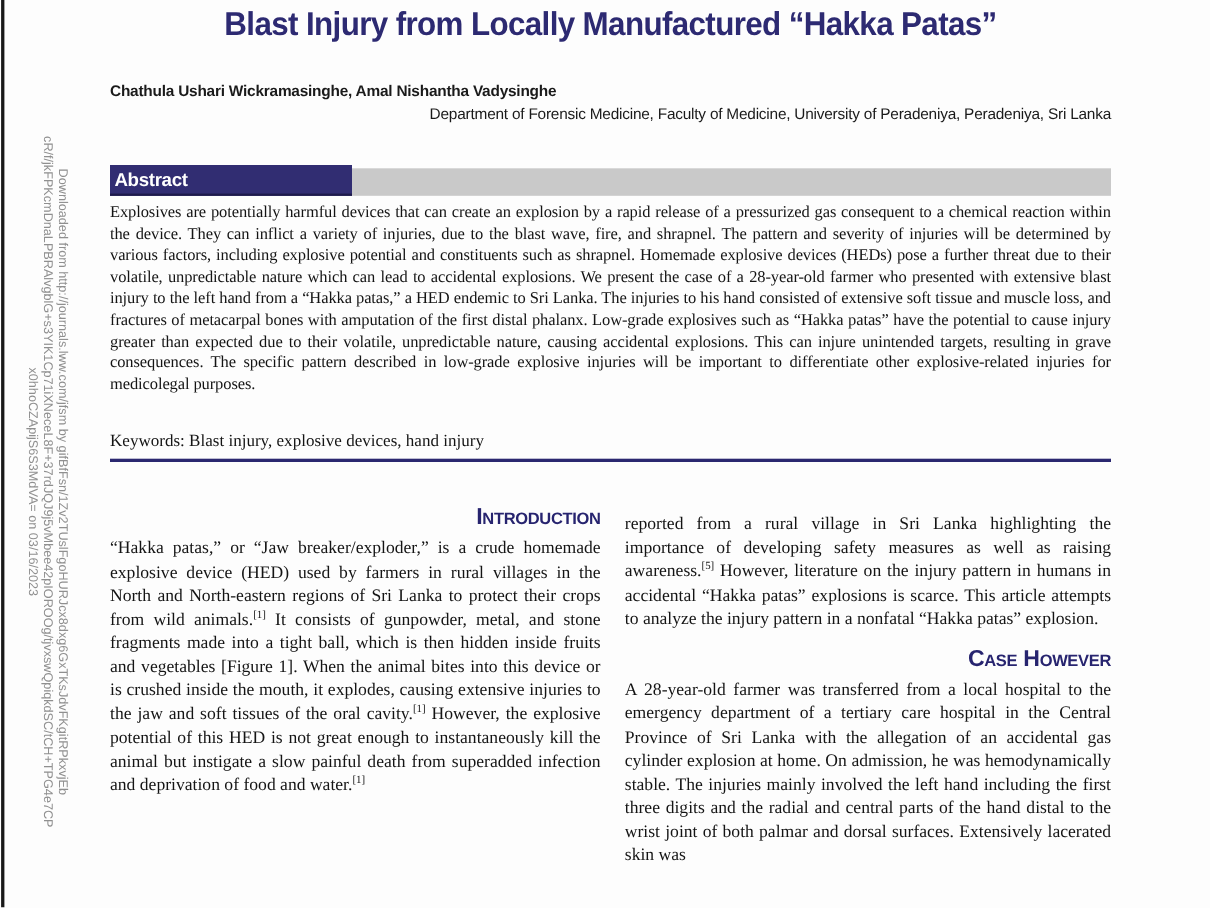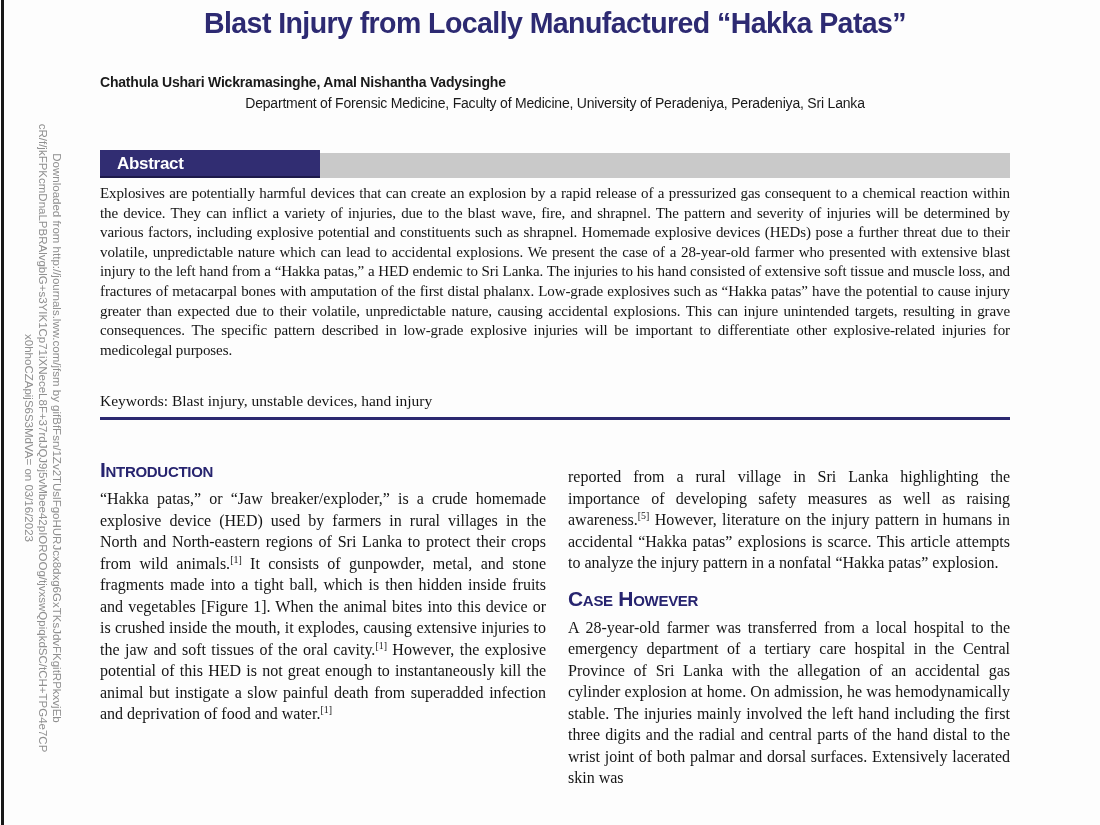--- a/index.html
+++ b/index.html
@@ -24,32 +24,32 @@
     transform:scaleX(0.95);
   }
   .authors {
     position:absolute; left:100px; right:90px; top:74px;
     font-family:"Liberation Sans", sans-serif; font-weight:bold; font-size:14px;
     letter-spacing:-0.2px; color:#1a1a1a; text-align:left;
   }
   .affiliation {
     position:absolute; left:100px; right:90px; top:95px;
     font-family:"Liberation Sans", sans-serif; font-size:14px;
-    letter-spacing:-0.2px; color:#1a1a1a; text-align:center;
+    letter-spacing:-0.2px; color:#1a1a1a; text-align:right;
   }
   .abstract-gray-bar {
     position:absolute; left:318px; right:90px; top:153px; height:25px;
     background:#c9c9c9;
   }
   .abstract-heading-box {
     position:absolute; left:100px; top:150px; width:220px; height:28px;
     background:#312d72; border-bottom:2px solid #1d1a4a;
   }
   .abstract-heading-box .label {
-    display:block; padding-left:17px; line-height:27px;
+    display:block; padding-left:4px; line-height:27px;
     font-family:"Liberation Sans", sans-serif; font-weight:bold; font-size:17px;
     letter-spacing:-0.3px; color:#ffffff;
   }
   .abstract-body {
     position:absolute; left:100px; right:90px; top:184px;
     font-size:15px; line-height:19.6px; text-align:justify; letter-spacing:-0.1px;
   }
   .keywords-line {
     position:absolute; left:100px; right:90px; top:392px; font-size:15.5px;
   }
@@ -59,21 +59,21 @@
   }
   .col {
     position:absolute; top:458px; height:400px; overflow:hidden;
     font-size:16px; line-height:21.5px; text-align:justify;
   }
   .col-left  { left:100px;  width:446px; }
   .col-right { left:568px; width:442px; }
   .section-heading {
     font-family:"Liberation Sans", sans-serif; font-weight:bold; font-size:21px;
     font-variant:small-caps; letter-spacing:-0.3px; color:#27246f;
-    line-height:24px; margin-bottom:6px; text-align:left;
+    line-height:24px; margin-bottom:6px; text-align:right;
   }
   .col p { margin-bottom:11px; }
   .col-right .cont-para { padding-top:8px; }
   .col-right .section-heading { margin-top:13px; }
   sup.ref { font-size:0.62em; line-height:0; vertical-align:super; }
 </style>
 </head>
 <body>
 
 <div class="left-edge-rule"></div>
@@ -90,21 +90,21 @@
 
 <div class="abstract-gray-bar"></div>
 <div class="abstract-heading-box">
   <span class="label">Abstract</span>
 </div>
 
 <div class="abstract-body richtext">Explosives are potentially harmful devices that can create an explosion by a rapid release of a pressurized gas consequent to a chemical reaction within the device. They can inflict a variety of injuries, due to the blast wave, fire, and shrapnel. The pattern and severity of injuries will be determined by various factors, including explosive potential and constituents such as shrapnel. Homemade explosive devices (HEDs) pose a further threat due to their volatile, unpredictable nature which can lead to accidental explosions. We present the case of a 28-year-old farmer who presented with extensive blast injury to the left hand from a “Hakka patas,” a HED endemic to Sri Lanka. The injuries to his hand consisted of extensive soft tissue and muscle loss, and fractures of metacarpal bones with amputation of the first distal phalanx. Low-grade explosives such as “Hakka patas” have the potential to cause injury greater than expected due to their volatile, unpredictable nature, causing accidental explosions. This can injure unintended targets, resulting in grave consequences. The specific pattern described in low-grade explosive injuries will be important to differentiate other explosive-related injuries for medicolegal purposes.</div>
 
 <div class="keywords-line">
   <span class="kw-label">Keywords:</span>
-  <span>Blast injury, unstable devices, hand injury</span>
+  <span>Blast injury, explosive devices, hand injury</span>
 </div>
 
 <div class="divider-rule"></div>
 
 <div class="col col-left">
   <div class="section-heading">Introduction</div>
   <p class="richtext">“Hakka patas,” or “Jaw breaker/exploder,” is a crude homemade explosive device (HED) used by farmers in rural villages in the North and North-eastern regions of Sri Lanka to protect their crops from wild animals.<sup class="ref">[1]</sup> It consists of gunpowder, metal, and stone fragments made into a tight ball, which is then hidden inside fruits and vegetables [Figure 1]. When the animal bites into this device or is crushed inside the mouth, it explodes, causing extensive injuries to the jaw and soft tissues of the oral cavity.<sup class="ref">[1]</sup> However, the explosive potential of this HED is not great enough to instantaneously kill the animal but instigate a slow painful death from superadded infection and deprivation of food and water.<sup class="ref">[1]</sup></p>
 </div>
 
 <div class="col col-right">

